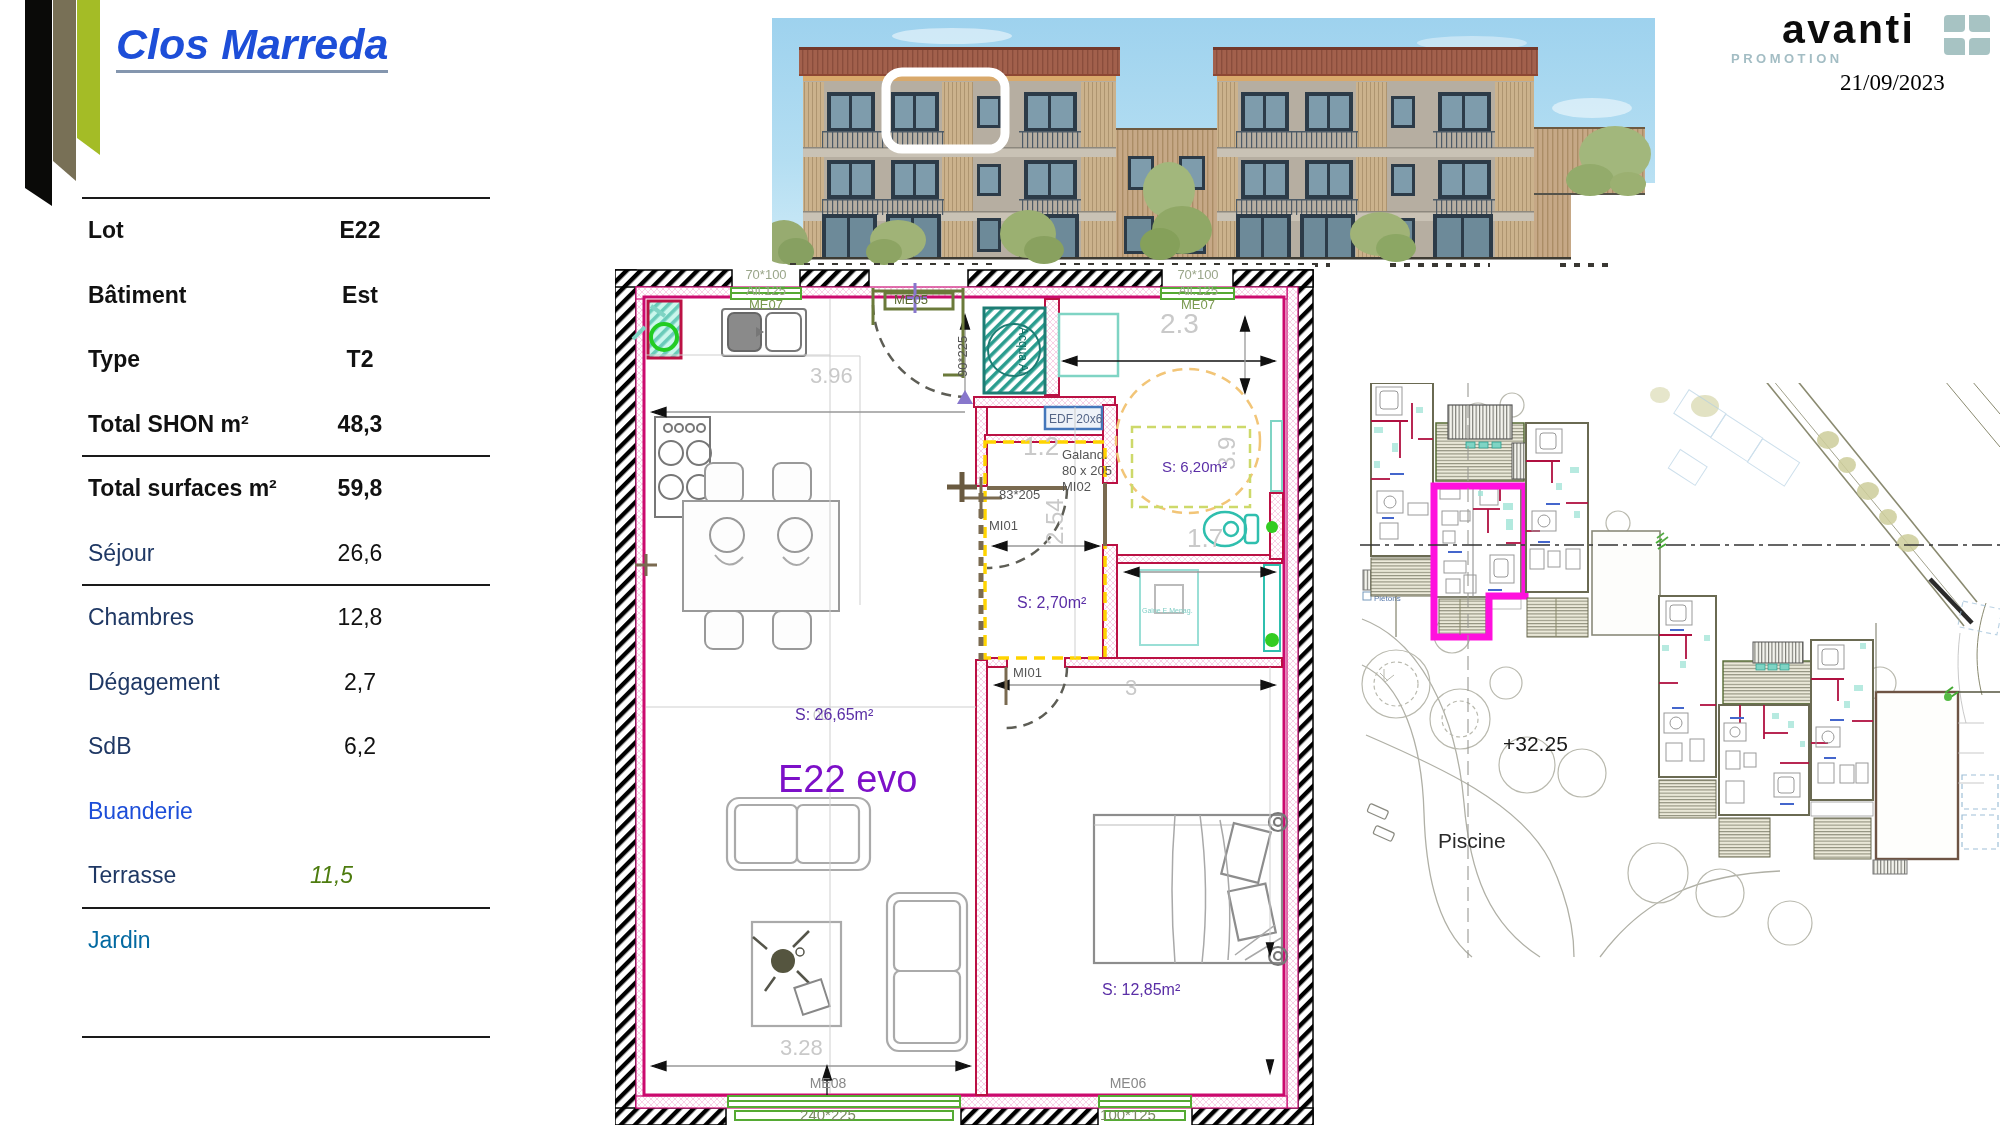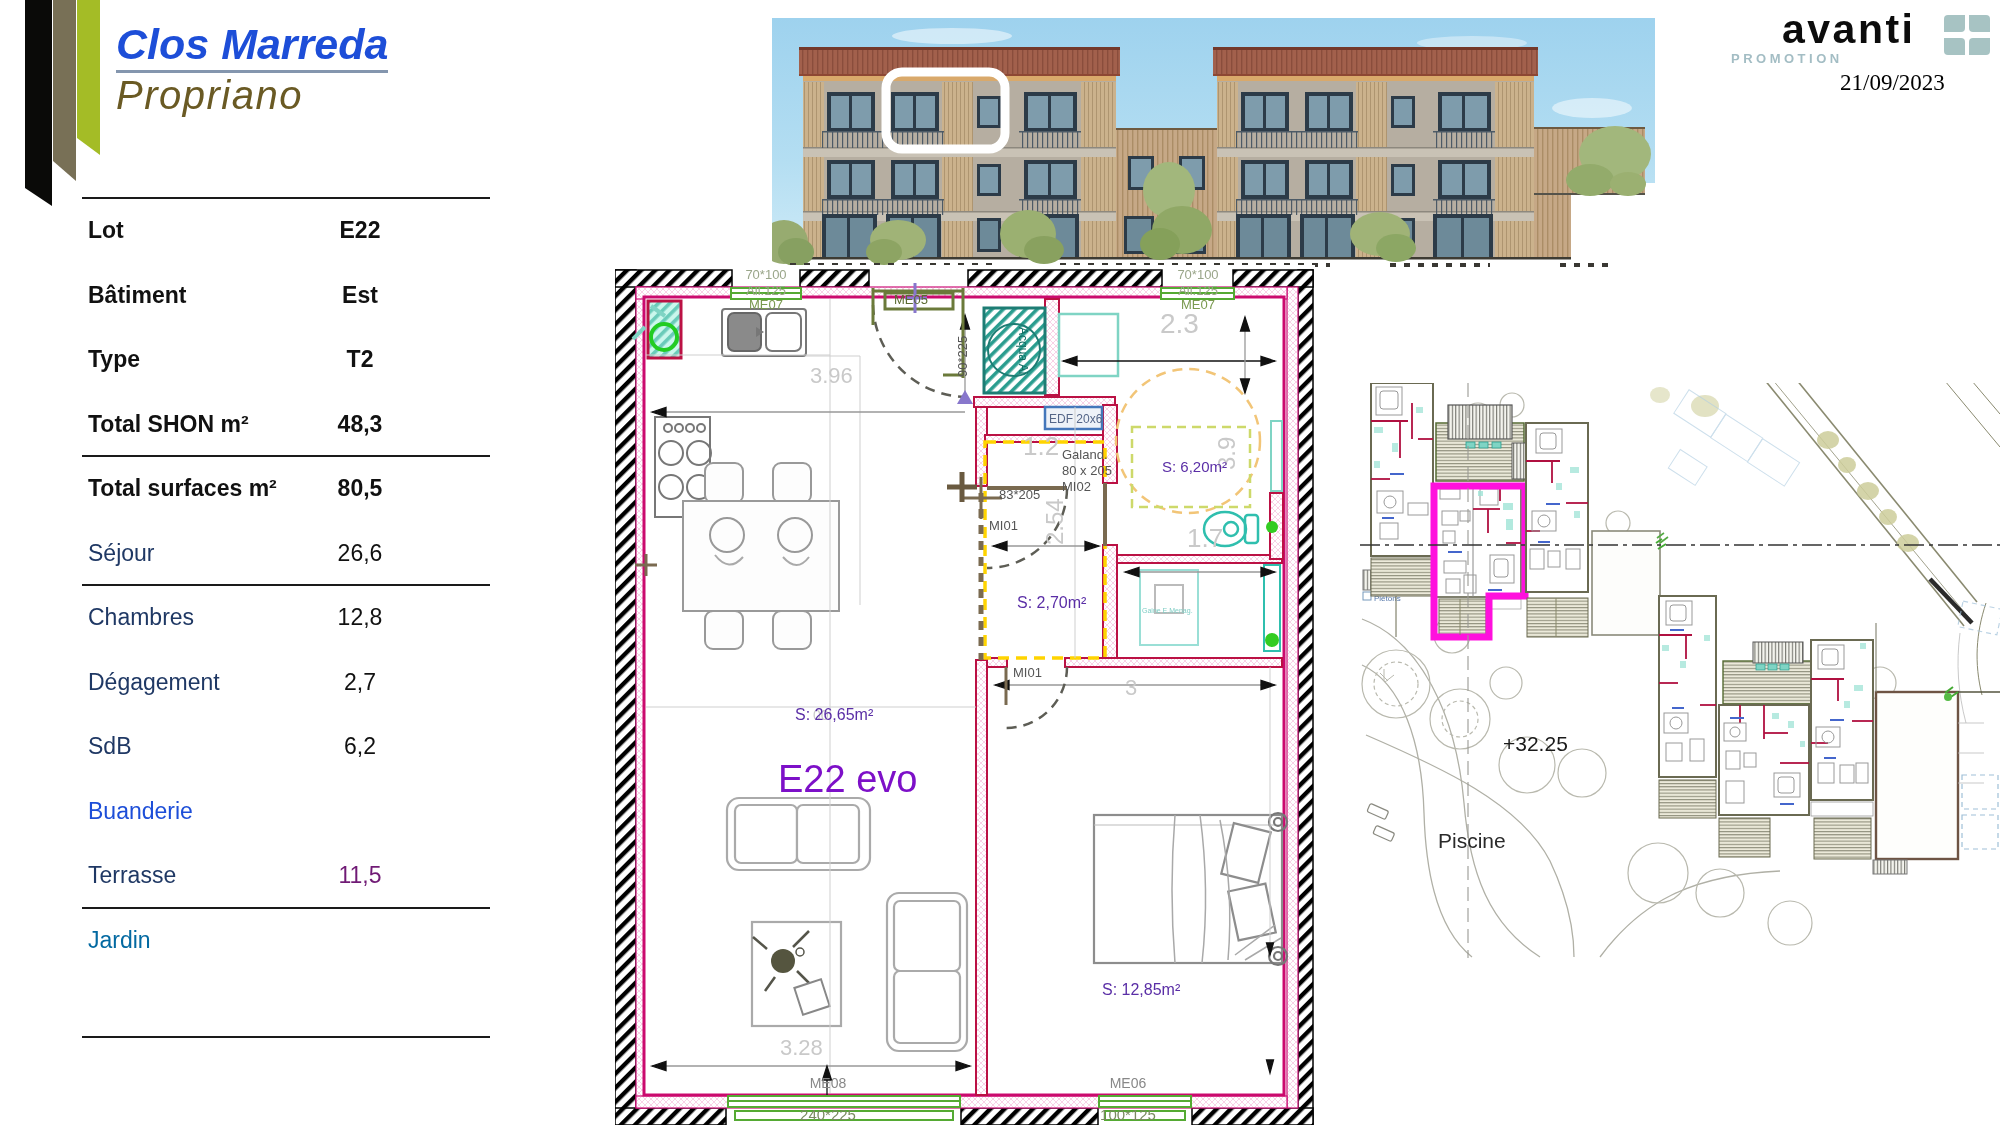--- a/index.html
+++ b/index.html
@@ -12,41 +12,40 @@
 
 <svg class="abs" style="left:0;top:0" width="130" height="240">
   <polygon points="25,0 52,0 52,206 25,188" fill="#0a0a08"></polygon>
   <polygon points="53,0 76,0 76,181 53,161" fill="#787056"></polygon>
   <polygon points="77,0 100,0 100,155 77,138" fill="#a4bc26"></polygon>
 </svg>
 
 <div class="abs" style="left:116px;top:20px;width:420px;">
   <div style="font-weight:bold;font-style:italic;font-size:43px;color:#1d4ed8;">Clos Marreda</div>
   <div style="border-top:3px solid #8496ae;margin-top:1px;width:272px;"></div>
-  <div style="font-style:italic;font-size:40px;color:#6a5a24;margin-top:0px;letter-spacing:1.5px;">Propriano</div>
 </div>
 
 <div class="abs" style="left:82px;top:197px;width:408px;border-top:2px solid #1a1a1a;"></div>
 <div class="abs" style="left:82px;top:455px;width:408px;border-top:2px solid #1a1a1a;"></div>
 <div class="abs" style="left:82px;top:584px;width:408px;border-top:2px solid #1a1a1a;"></div>
 <div class="abs" style="left:82px;top:907px;width:408px;border-top:2px solid #1a1a1a;"></div>
 <div class="abs" style="left:82px;top:1036px;width:408px;border-top:2px solid #1a1a1a;"></div>
 
 <div class="abs" style="left:88px;top:198px;width:400px;font-size:23px;">
   <div style="height:64.5px;line-height:64.5px;font-weight:bold;color:#111;position:relative;"><span>Lot</span><span style="position:absolute;left:222px;width:100px;text-align:center;">E22</span></div>
   <div style="height:64.5px;line-height:64.5px;font-weight:bold;color:#111;position:relative;"><span>Bâtiment</span><span style="position:absolute;left:222px;width:100px;text-align:center;">Est</span></div>
   <div style="height:64.5px;line-height:64.5px;font-weight:bold;color:#111;position:relative;"><span>Type</span><span style="position:absolute;left:222px;width:100px;text-align:center;">T2</span></div>
   <div style="height:64.5px;line-height:64.5px;font-weight:bold;color:#111;position:relative;"><span>Total SHON m²</span><span style="position:absolute;left:222px;width:100px;text-align:center;">48,3</span></div>
-  <div style="height:64.5px;line-height:64.5px;font-weight:bold;color:#111;position:relative;"><span>Total surfaces m²</span><span style="position:absolute;left:222px;width:100px;text-align:center;">80,5</span></div>
+  <div style="height:64.5px;line-height:64.5px;font-weight:bold;color:#111;position:relative;"><span>Total surfaces m²</span><span style="position:absolute;left:222px;width:100px;text-align:center;">59,8</span></div>
   <div style="height:64.5px;line-height:64.5px;color:#1f3864;position:relative;"><span>Séjour</span><span style="position:absolute;left:222px;width:100px;text-align:center;color:#111;">26,6</span></div>
   <div style="height:64.5px;line-height:64.5px;color:#1f3864;position:relative;"><span>Chambres</span><span style="position:absolute;left:222px;width:100px;text-align:center;color:#111;">12,8</span></div>
   <div style="height:64.5px;line-height:64.5px;color:#1f3864;position:relative;"><span>Dégagement</span><span style="position:absolute;left:222px;width:100px;text-align:center;color:#111;">2,7</span></div>
   <div style="height:64.5px;line-height:64.5px;color:#1f3864;position:relative;"><span>SdB</span><span style="position:absolute;left:222px;width:100px;text-align:center;color:#111;">6,2</span></div>
   <div style="height:64.5px;line-height:64.5px;color:#1d4ed8;position:relative;"><span>Buanderie</span></div>
-  <div style="height:64.5px;line-height:64.5px;color:#1f3864;position:relative;"><span>Terrasse</span><span style="position:absolute;left:222px;width:100px;text-align:center;color:#701a75;">11,5</span></div>
+  <div style="height:64.5px;line-height:64.5px;color:#1f3864;position:relative;"><span>Terrasse</span><span style="position:absolute;left:222px;width:100px;text-align:left;color:#4d7c0f;font-style:italic;">11,5</span></div>
   <div style="height:64.5px;line-height:64.5px;color:#0369a1;position:relative;"><span>Jardin</span></div>
 </div>
 
 <div class="abs" style="left:1782px;top:6px;width:180px;">
   <div style="font-weight:bold;font-size:41px;color:#0c0c0c;letter-spacing:2.5px;">avanti</div>
 </div>
 <svg class="abs" style="left:1944px;top:15px" width="46" height="40">
   <g fill="#a7c3c3">
     <path d="M0,17 L0,4 Q0,0 4,0 L21,0 L21,13 Q21,17 17,17 Z"></path>
     <path d="M25,13 L25,0 L42,0 Q46,0 46,4 L46,17 L29,17 Q25,17 25,13 Z"></path>

